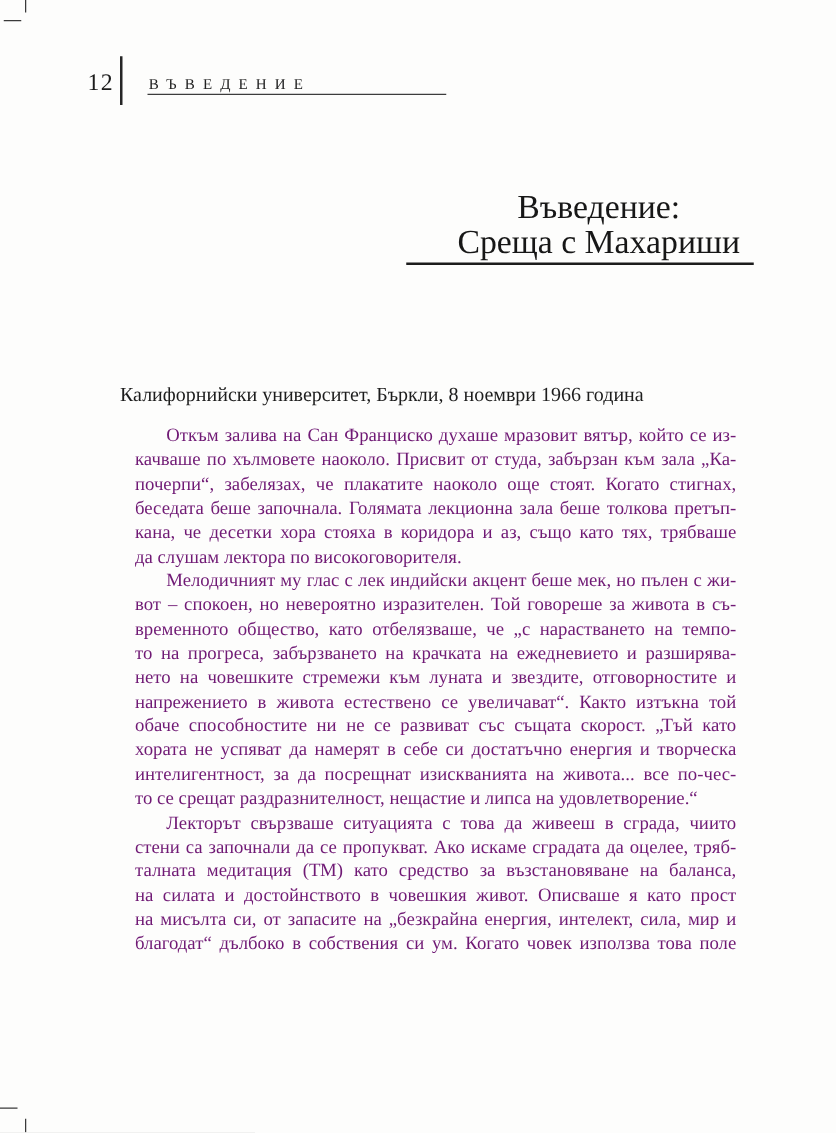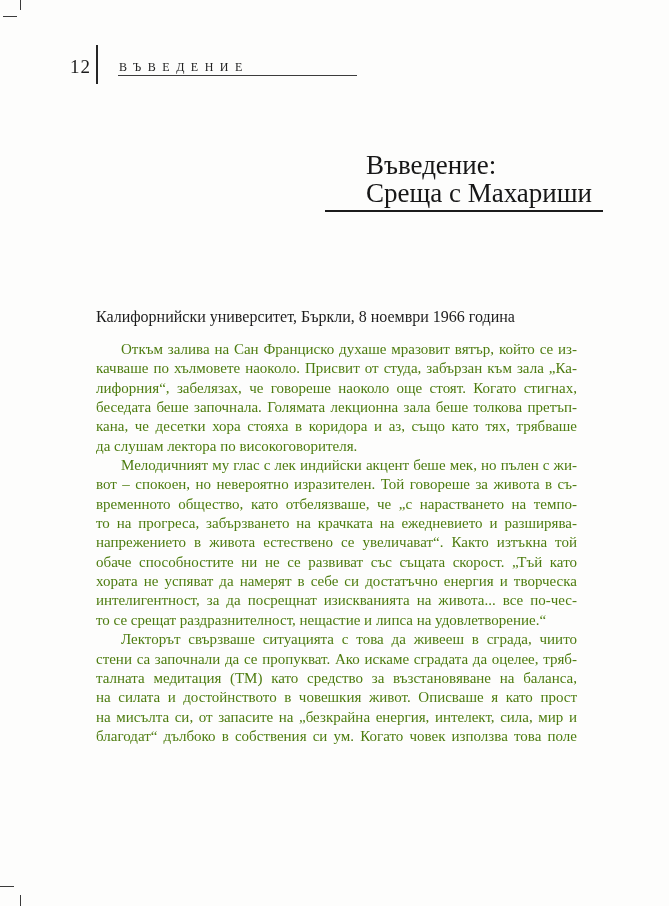--- a/index.html
+++ b/index.html
@@ -36,42 +36,42 @@
     font-weight: normal; color: #222;
   }
   .head-rule {
     position: absolute; left: 118px; top: 75px;
     width: 239px; height: 1px; background: #3c3c3c;
   }
 
   
   .chapter-title {
     position: absolute; right: 77px; top: 151px;
-    text-align: left;
+    text-align: center;
     font-size: 27px; line-height: 28px;
     color: #171717;
   }
   .title-rule {
     position: absolute; left: 325px; top: 210px;
     width: 278px; height: 1.5px; background: #1c1c1c;
   }
 
   
   .dateline {
     position: absolute; left: 96px; top: 308px;
     font-size: 16px;
     color: #1d1d1d; white-space: nowrap;
   }
 
   
   .body-text {
-    position: absolute; left: 96px; top: 340px;
+    position: absolute; left: 108px; top: 340px;
     width: 481px;
     font-size: 15px; line-height: 19.35px;
-    color: #4d7c0f;
+    color: #701a75;
   }
   .para { margin: 0; }
   .line { text-align: justify; text-align-last: justify; }
   .line.first { text-indent: 25px; }
   .line.last { text-align-last: left; }
 </style>
 </head>
 <body>
 
 <div class="page">
@@ -91,30 +91,31 @@
     <div>Среща с Махариши</div>
   </div>
   <div class="title-rule"></div>
 
   <div class="dateline">Калифорнийски университет, Бъркли, 8 ноември 1966 година</div>
 
   <div class="body-text">
     <div class="para">
         <div class="line first">Откъм залива на Сан Франциско духаше мразовит вятър, който се из-</div>
         <div class="line">качваше по хълмовете наоколо. Присвит от студа, забързан към зала „Ка-</div>
-        <div class="line">лифорния“, забелязах, че говореше наоколо още стоят. Когато стигнах,</div>
+        <div class="line">почерпи“, забелязах, че плакатите наоколо още стоят. Когато стигнах,</div>
         <div class="line">беседата беше започнала. Голямата лекционна зала беше толкова претъп-</div>
         <div class="line">кана, че десетки хора стояха в коридора и аз, също като тях, трябваше</div>
         <div class="line last">да слушам лектора по високоговорителя.</div>
       </div>
     <div class="para">
         <div class="line first">Мелодичният му глас с лек индийски акцент беше мек, но пълен с жи-</div>
         <div class="line">вот – спокоен, но невероятно изразителен. Той говореше за живота в съ-</div>
         <div class="line">временното общество, като отбелязваше, че „с нарастването на темпо-</div>
         <div class="line">то на прогреса, забързването на крачката на ежедневието и разширява-</div>
+        <div class="line">нето на човешките стремежи към луната и звездите, отговорностите и</div>
         <div class="line">напрежението в живота естествено се увеличават“. Както изтъкна той</div>
         <div class="line">обаче способностите ни не се развиват със същата скорост. „Тъй като</div>
         <div class="line">хората не успяват да намерят в себе си достатъчно енергия и творческа</div>
         <div class="line">интелигентност, за да посрещнат изискванията на живота... все по-чес-</div>
         <div class="line last">то се срещат раздразнителност, нещастие и липса на удовлетворение.“</div>
       </div>
     <div class="para">
         <div class="line first">Лекторът свързваше ситуацията с това да живееш в сграда, чиито</div>
         <div class="line">стени са започнали да се пропукват. Ако искаме сградата да оцелее, тряб-</div>
         <div class="line">талната медитация (ТМ) като средство за възстановяване на баланса,</div>

